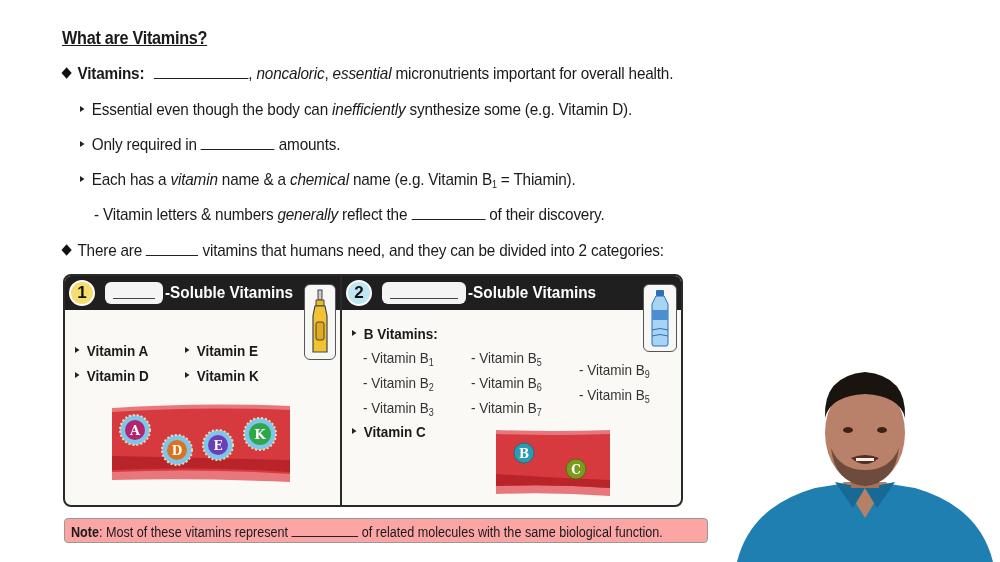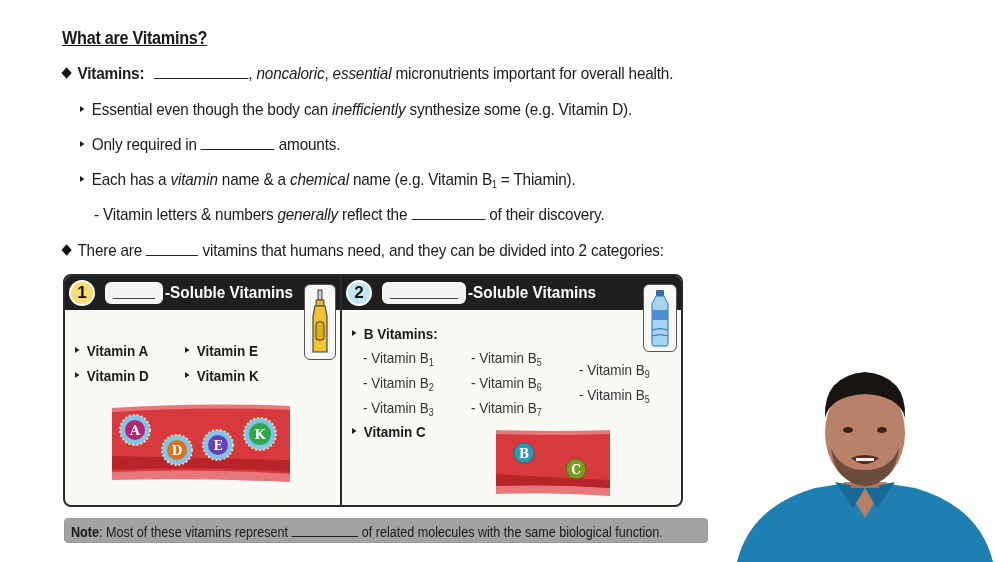--- a/index.html
+++ b/index.html
@@ -23,21 +23,21 @@
   .num.n1 { background: #f7dc6f; }
   .num.n2 { background: #bfe6f3; }
   .hblank { background: #f4f4f4; border-radius: 6px; height: 22px; margin-left: 10px; display: flex; align-items: center; justify-content: center; }
   .hblank span { display: block; border-bottom: 1px solid #444; height: 12px; }
   .htxt { font-weight: bold; font-size: 17px; margin-left: 2px; transform: scaleX(0.9); transform-origin: left; white-space: nowrap; }
   .iconbox { position: absolute; background: #f7f7f5; border: 1.5px solid #555; border-radius: 6px; display: flex; align-items: center; justify-content: center; }
   .item { position: absolute; font-size: 15px; white-space: nowrap; transform: scaleX(0.9); transform-origin: left; }
   .item.b { font-weight: bold; }
   .item.sub { color: #333; }
   .band { position: absolute; }
-  .note { position: absolute; left: 64px; top: 505px; width: 644px; height: 25px; border: 1px solid #999; border-radius: 4px; background: #a3a3a3; font-size: 14px; padding: 4px 6px; white-space: nowrap; }
+  .note { position: absolute; left: 64px; top: 505px; width: 644px; height: 25px; border: 1px solid #999; border-radius: 4px; background: #fca5a5; font-size: 14px; padding: 4px 6px; white-space: nowrap; }
   .note .inner { transform: scaleX(0.9); transform-origin: left; display: inline-block; }
   .bottom-rule { position: absolute; left: 0; top: 559px; width: 1000px; height: 3px; background: #555; }
   .presenter { position: absolute; left: 735px; top: 345px; width: 260px; height: 214px; }
 </style>
 </head>
 <body>
 
 <div class="slide">
 
   <div class="title">What are Vitamins?</div>

